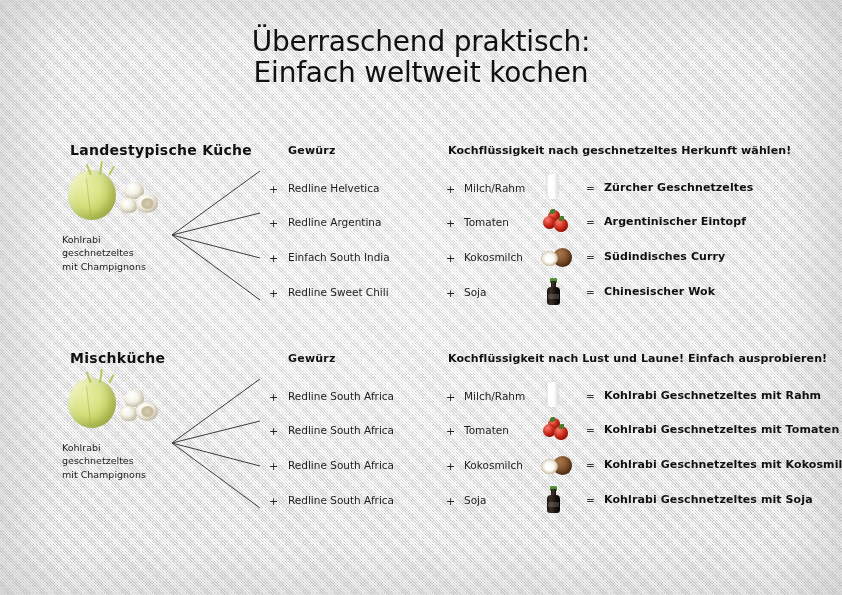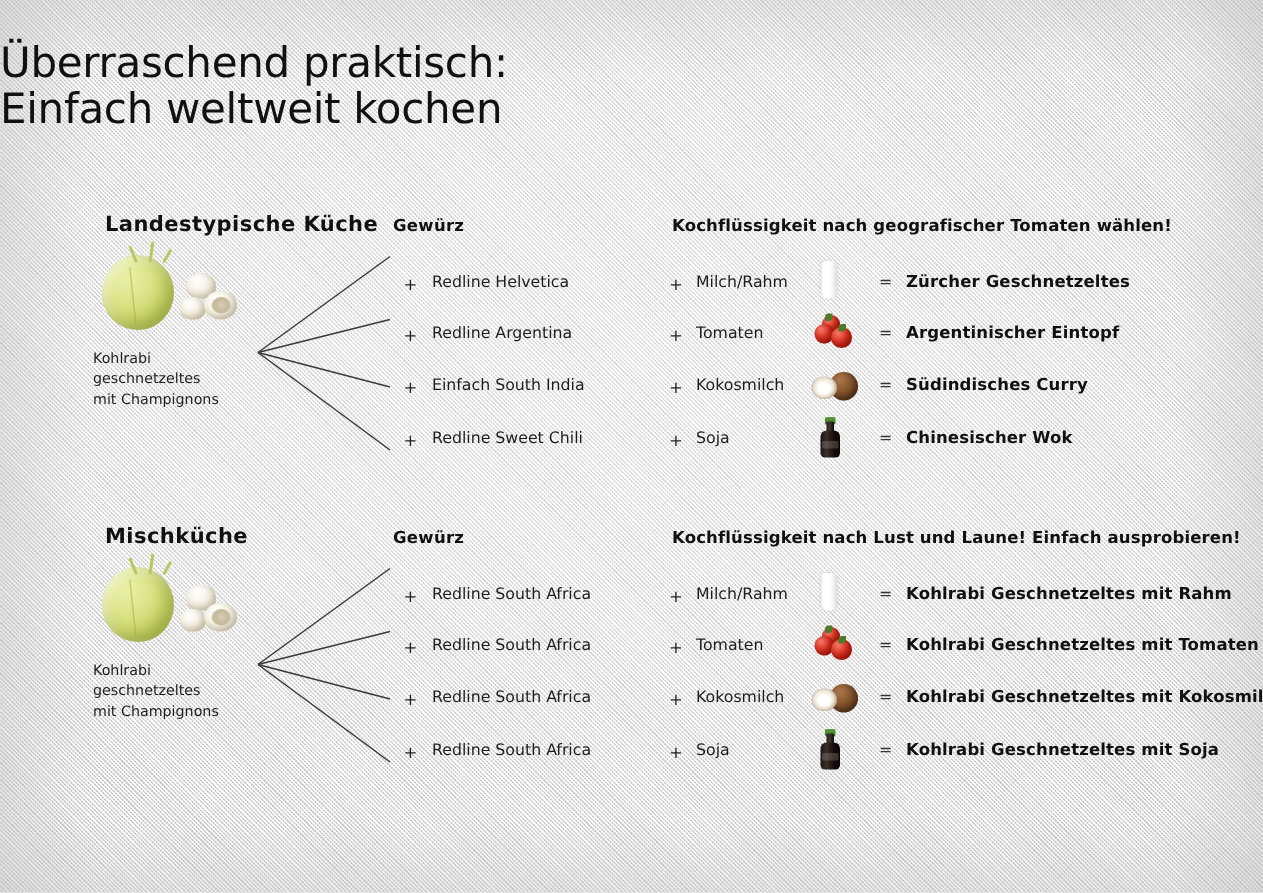--- a/index.html
+++ b/index.html
@@ -40,20 +40,21 @@
       linear-gradient(to left,  rgba(190,190,190,0.35) 0px, rgba(190,190,190,0.0) 60px),
       linear-gradient(to bottom, rgba(195,195,195,0.30) 0px, rgba(195,195,195,0.0) 50px),
       linear-gradient(to top,    rgba(195,195,195,0.30) 0px, rgba(195,195,195,0.0) 50px);
   }
 
   
   #title {
     position: absolute;
     left: 0; right: 0;
     top: 26px;
+    text-align: center;
     line-height: 1.12;
   }
   #title .tline {
     font-size: 28px;
     font-weight: 400;
     letter-spacing: -0.2px;
     color: #111;
     font-family: "DejaVu Sans", "Liberation Sans", sans-serif;
   }
 
@@ -74,20 +75,21 @@
   }
   .col-head-spice {
     position: absolute;
     left: 262px;
     top: 2px;
     font-size: 11px;
     font-weight: bold;
     letter-spacing: 0.2px;
     color: #111;
     white-space: nowrap;
+    padding-left: 26px;
   }
   .col-head-liquid {
     position: absolute;
     left: 448px;
     top: 2px;
     font-size: 11px;
     font-weight: bold;
     letter-spacing: 0.1px;
     color: #111;
     white-space: nowrap;
@@ -325,21 +327,21 @@
 
 <div id="title">
   <div class="tline">Überraschend praktisch:</div>
   <div class="tline">Einfach weltweit kochen</div>
 </div>
 
 <div class="section" id="section-0">
 
   <div class="sec-title">Landestypische Küche</div>
   <div class="col-head-spice">Gewürz</div>
-  <div class="col-head-liquid">Kochflüssigkeit nach geografischer Tomaten wählen!</div>
+  <div class="col-head-liquid">Kochflüssigkeit nach geschnetzeltes Herkunft wählen!</div>
 
   <div class="product">
     <div class="product-img">
       <div class="kohlrabi">
         <div class="kohl-stem s1"></div>
         <div class="kohl-stem s2"></div>
         <div class="kohl-stem s3"></div>
         <div class="kohl-line"></div>
       </div>
       <div class="mushroom m1"></div>

